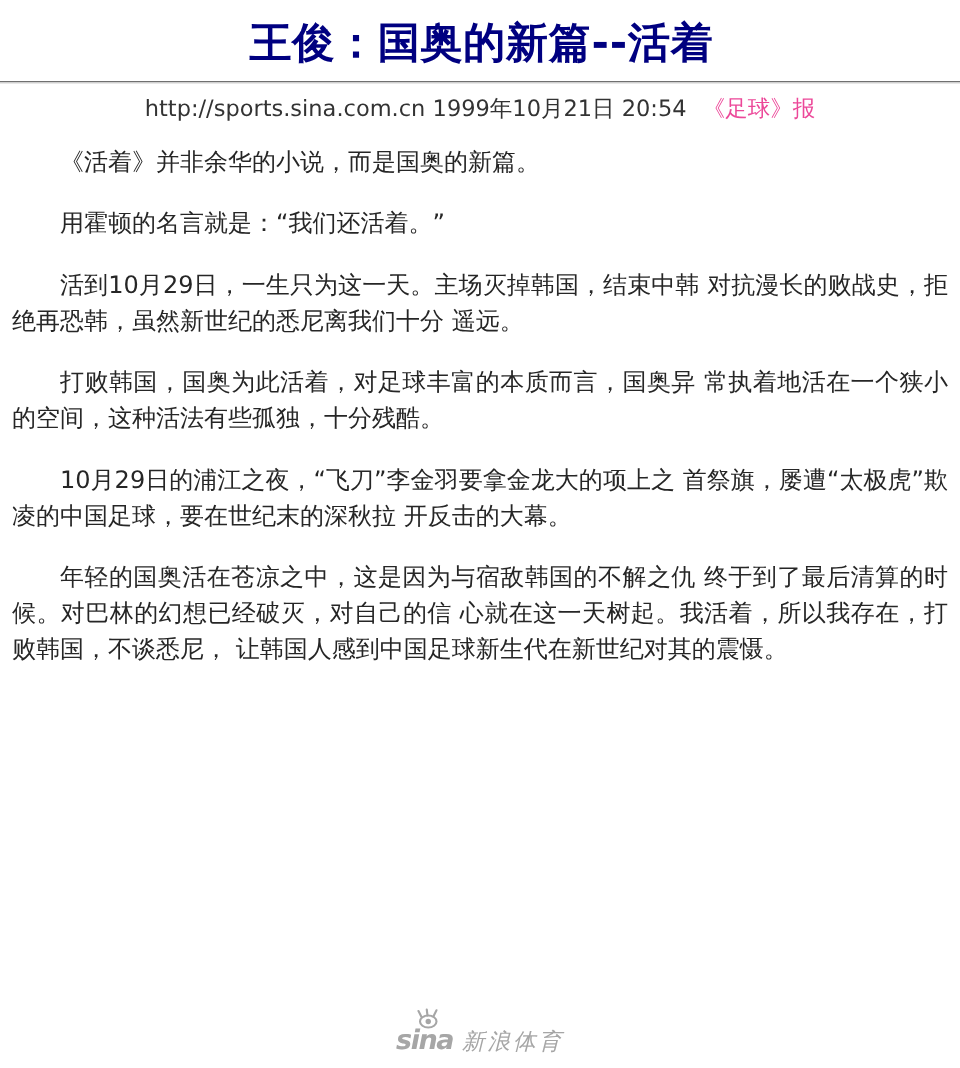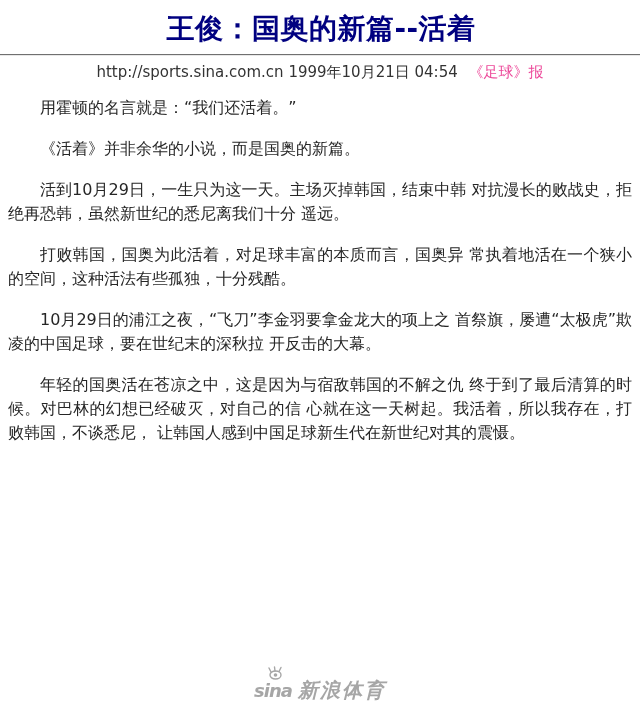--- a/index.html
+++ b/index.html
@@ -69,22 +69,22 @@
     color: #a6a6a6;
     font-style: italic;
     white-space: nowrap;
   }
   .sina-logo .latin {
     font-size: 18px;
     font-weight: bold;
     letter-spacing: -1px;
   }
   .sina-logo .cn {
-    font-size: 20px;
-    font-weight: bold;
+    font-size: 15px;
+    font-weight: normal;
     margin-left: 6px;
     letter-spacing: 2px;
   }
   .sina-eye {
     position: absolute;
     left: 13px;
     top: -11px;
     width: 18px;
     height: 14px;
   }
@@ -93,27 +93,27 @@
 <body>
 
 <div class="page">
 
   <h1 class="article-title">王俊：国奥的新篇--活着</h1>
 
   <hr class="title-divider">
 
   <div class="byline">
     <span>http://sports.sina.com.cn</span>
-    <span>1999年10月21日 04:54</span>
+    <span>1999年10月21日 20:54</span>
     <span class="pub">《足球》报</span>
   </div>
 
   <div class="article-body">
+    <p>《活着》并非余华的小说，而是国奥的新篇。</p>
     <p>用霍顿的名言就是：“我们还活着。”</p>
-    <p>《活着》并非余华的小说，而是国奥的新篇。</p>
     <p>活到10月29日，一生只为这一天。主场灭掉韩国，结束中韩 对抗漫长的败战史，拒绝再恐韩，虽然新世纪的悉尼离我们十分 遥远。</p>
     <p>打败韩国，国奥为此活着，对足球丰富的本质而言，国奥异 常执着地活在一个狭小的空间，这种活法有些孤独，十分残酷。</p>
     <p>10月29日的浦江之夜，“飞刀”李金羽要拿金龙大的项上之 首祭旗，屡遭“太极虎”欺凌的中国足球，要在世纪末的深秋拉 开反击的大幕。</p>
     <p>年轻的国奥活在苍凉之中，这是因为与宿敌韩国的不解之仇 终于到了最后清算的时候。对巴林的幻想已经破灭，对自己的信 心就在这一天树起。我活着，所以我存在，打败韩国，不谈悉尼， 让韩国人感到中国足球新生代在新世纪对其的震慑。</p>
   </div>
 
   <div class="logo-row">
     <span class="sina-logo">
       <svg class="sina-eye" viewBox="0 0 18 14">
         <g stroke="#a6a6a6" stroke-width="1.4" fill="none" stroke-linecap="round">

